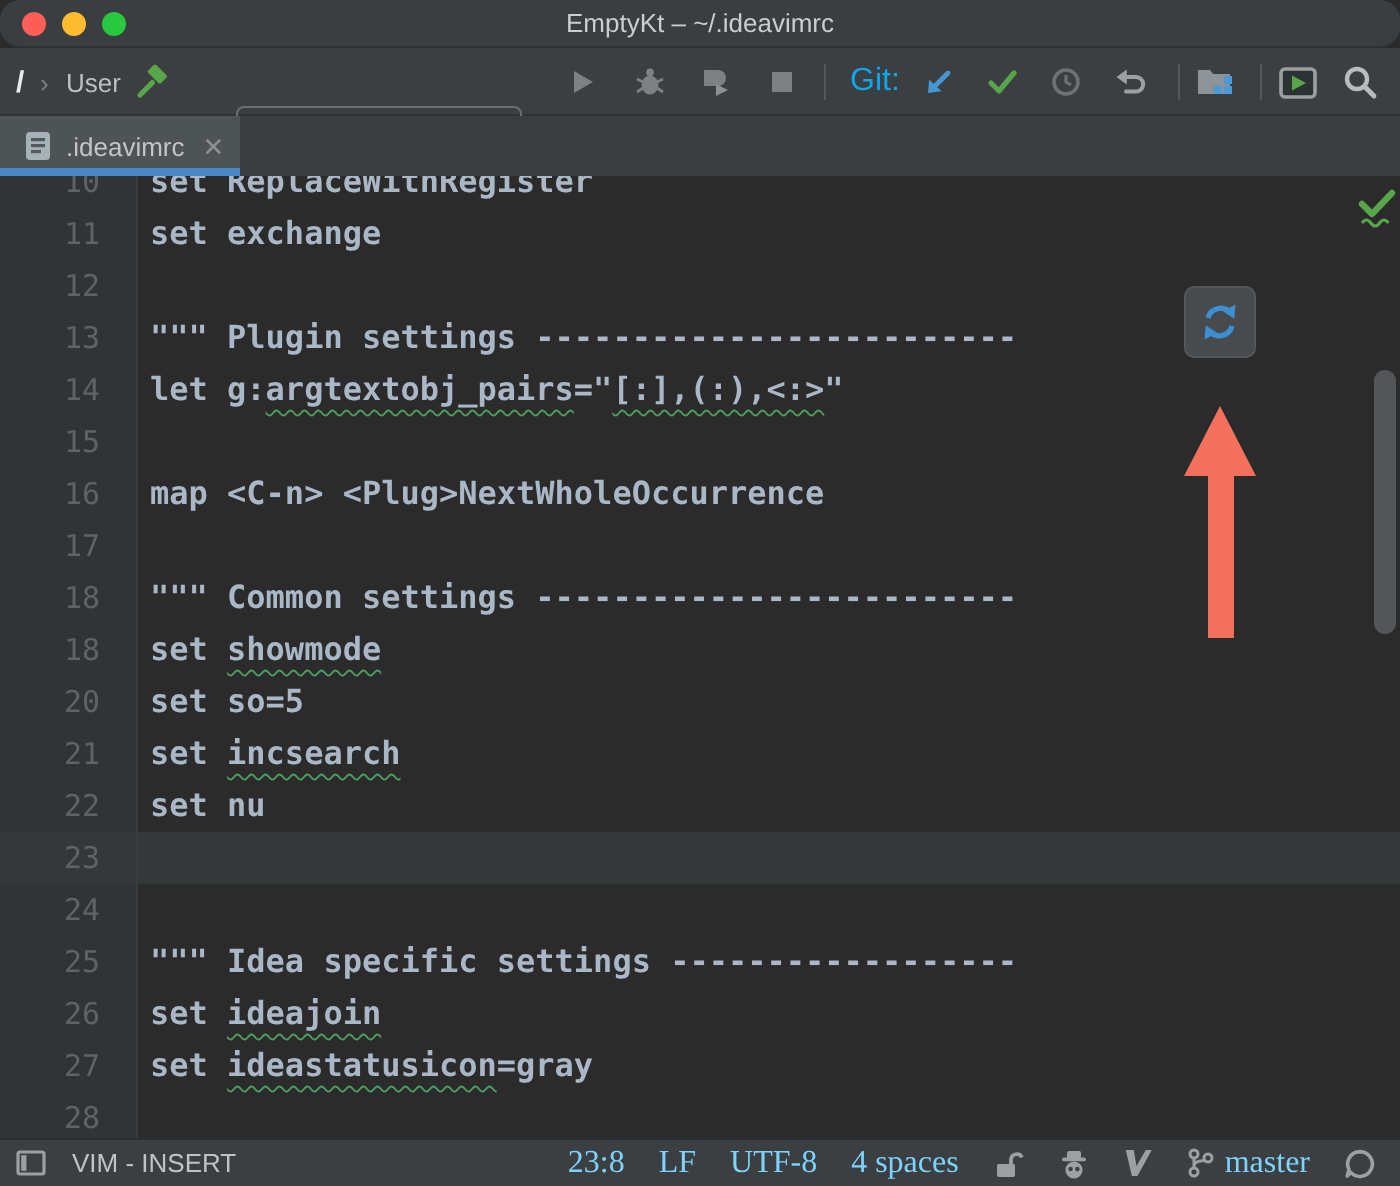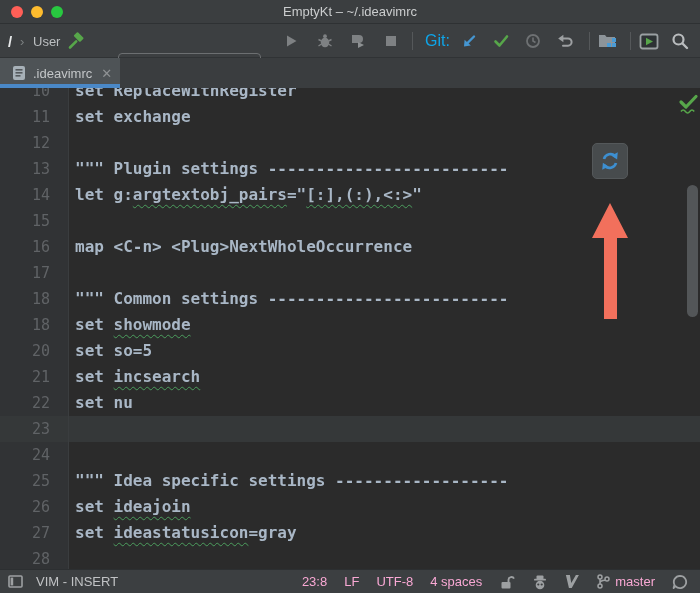--- a/index.html
+++ b/index.html
@@ -2,21 +2,21 @@
 <html><head>
 <meta charset="utf-8">
 <style>
   * { margin:0; padding:0; box-sizing:border-box; }
   html,body { width:700px; height:593px; background:#2b2b2b; overflow:hidden; }
   body { font-family:"Liberation Sans", sans-serif; }
   .app { position:relative; width:700px; height:593px; background:#2b2b2b; }
 
   
   .titlebar { position:absolute; top:0; left:0; width:700px; height:24px;
-    background:#3b3e40; border-bottom:1px solid #2e3133; }
+    background:#3b3e40; border-bottom:1px solid #2e3133;border-radius:10px; }
   .traffic { position:absolute; top:6px; width:12px; height:12px; border-radius:50%; }
   .t-red { left:11px; background:#ff5f57; }
   .t-yellow { left:31px; background:#febc2e; }
   .t-green { left:51px; background:#28c840; }
   .win-title { position:absolute; top:0; left:0; width:100%; height:24px; line-height:24px;
     text-align:center; color:#cbcdce; font-size:13px; }
 
   
   .toolbar { position:absolute; top:24px; left:0; width:700px; height:34px;
     background:#3c3f41; border-bottom:1px solid #303335; }
@@ -64,21 +64,21 @@
   .inspect-ok { position:absolute; left:678px; top:6px; z-index:5; }
   .scroll-thumb { position:absolute; left:687px; top:97px; width:11px; height:132px;
     background:#5a5e60; opacity:.85; border-radius:6px; z-index:5; }
 
   
   .statusbar { position:absolute; top:569px; left:0; width:700px; height:24px;
     background:#3c3f41; border-top:1px solid #2c2f31; display:flex; align-items:center;
     color:#c0c2c4; font-size:13px; }
   .sb-left { display:flex; align-items:center; gap:13px; padding-left:8px; flex:1; }
   .sb-right { display:flex; align-items:center; gap:17px; padding-right:12px; }
-  .sb-item { display:flex; align-items:center; gap:5px; font-size:13px; color:#f9a8d4; }
+  .sb-item { display:flex; align-items:center; gap:5px; font-size:16px; color:#7dd3fc;font-family:Liberation Serif, serif; }
   svg { display:block; }
 </style>
 </head>
 <body>
 
 <div class="app">
 
   <div class="titlebar">
     <span class="traffic t-red"></span>
     <span class="traffic t-yellow"></span>

